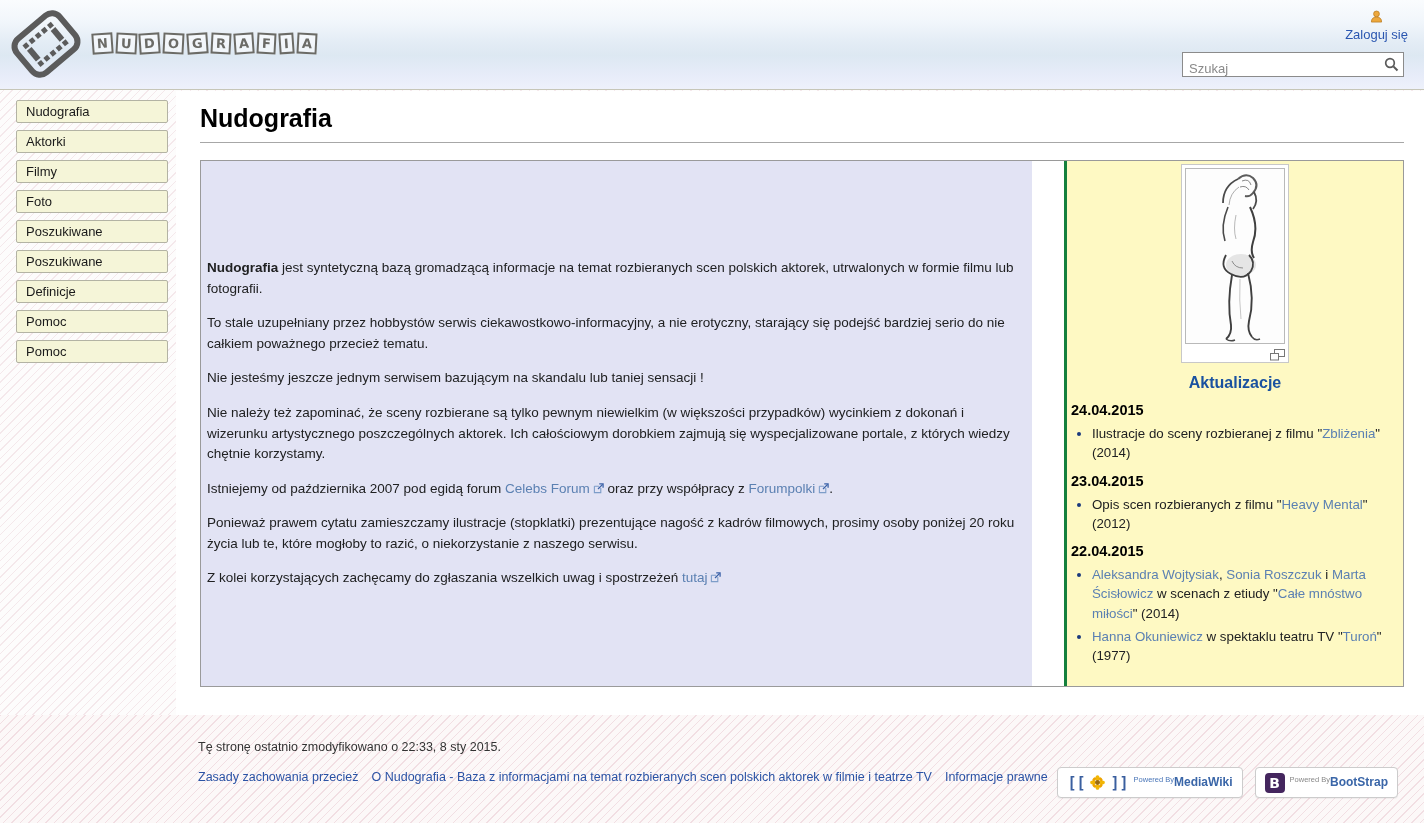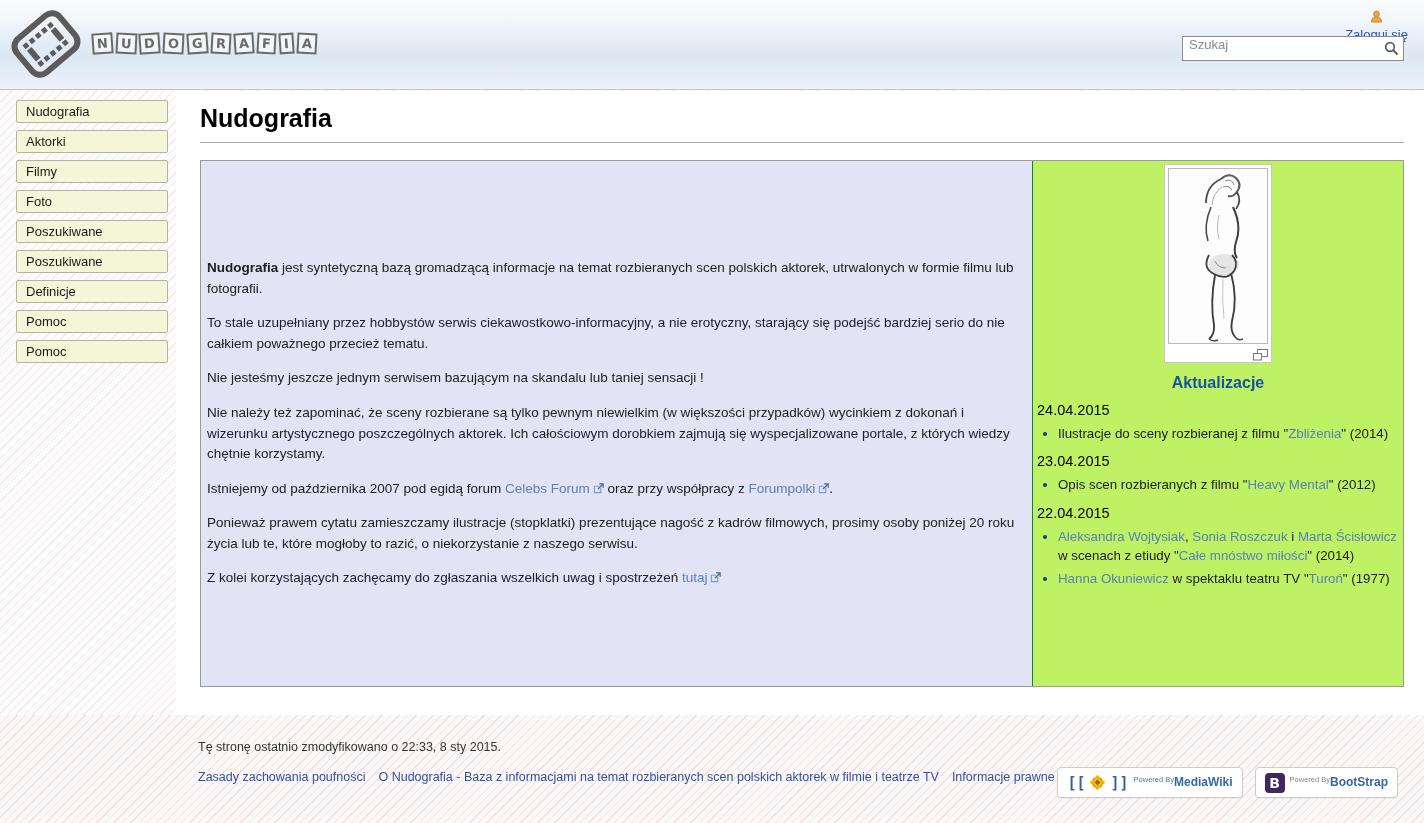--- a/index.html
+++ b/index.html
@@ -28,22 +28,22 @@
     line-height:1; padding:2px 3px; margin-right:3px;
     font-family:"DejaVu Sans",sans-serif;
   }
   .login-link {
     position:absolute; top:10px; right:16px; font-size:13px;
     color:#2a56b0; text-decoration:none; display:flex; align-items:center; gap:4px;
     cursor:pointer;
     flex-direction:column;
   }
   .search-box {
-    position:absolute; top:36px; right:20px; width:222px; height:25px;
-    background:#fff; border:1px solid #8b8b8b; display:flex; align-items:flex-start;margin-left:29px;
+    position:absolute; top:52px; right:20px; width:222px; height:25px;
+    background:#fff; border:1px solid #8b8b8b; display:flex; align-items:flex-end;margin-left:29px;
   }
   .search-box input {
     flex:1; border:none; outline:none; font-size:13px; padding:0 6px;
     color:#444; background:transparent; font-family:inherit;
   }
   .search-box input::placeholder { color:#8a8a8a; }
   .search-btn { width:24px; height:23px; display:flex; align-items:center; justify-content:center; cursor:pointer; background:transparent; border:none; }
 
   
   .sidebar { position:absolute; left:16px; top:100px; width:152px; z-index:4; }
@@ -69,34 +69,34 @@
   .cell-intro {
     width:831px; background:#e2e3f4; padding:12px 6px;
     display:flex; flex-direction:column; justify-content:center;
     font-size:13.5px; line-height:1.52; color:#202122;
   }
   .cell-intro p { margin:7px 0; }
   .clink { color:#5b80b2; text-decoration:none; cursor:pointer; }
   .ext-ico { display:inline-block; margin-left:3px; vertical-align:-1px; }
 
   .cell-panel {
-    flex:1; background:#bef264; border-left:1px solid #15803d; overflow:hidden;
+    flex:1; background:#fef9c3; border-left:3px solid #15803d; overflow:hidden;margin-left:32px;
   }
   .thumb-frame {
     width:108px; margin:3px auto 0; background:#fff; border:1px solid #c8c8c8;
     padding:3px 3px 2px 3px;
   }
   .thumb-img { width:100px; height:176px; border:1px solid #b9b9b9; background:#fdfdfd; overflow:hidden; }
   .thumb-magnify { text-align:right; height:16px; padding-top:3px; cursor:pointer; }
   .panel-heading {
     text-align:center; margin-top:11px; font-size:16px; font-weight:bold;
     color:#1a52a0; cursor:pointer;
   }
   .updates { padding:0 4px 0 4px; }
-  .update-date { font-weight:normal; font-size:14.5px; color:#000; margin-top:10px; }
+  .update-date { font-weight:bold; font-size:14.5px; color:#000; margin-top:10px; }
   .updates ul { margin:6px 0 0 0; padding-left:21px; }
   .updates li { font-size:13.3px; line-height:1.45; margin-bottom:4px; color:#202122; }
   .updates li::marker { color:#1a3a7d; }
 
   
   .footer {
     position:absolute; left:0; top:715px; width:100%; height:108px;
     background:
       repeating-linear-gradient(135deg, rgba(226,184,195,0.40) 0 1px, rgba(255,255,255,0) 1px 6px),
       #fcf8f8;
@@ -256,21 +256,21 @@
             <li><a class="clink">Hanna Okuniewicz</a> w spektaklu teatru TV "<a class="clink">Turoń</a>" (1977)</li>
           </ul>
         </div>
     </div>
   </div>
 </div>
 
 <div class="footer">
   <div class="lastmod">Tę stronę ostatnio zmodyfikowano o 22:33, 8 sty 2015.</div>
   <div class="footer-links" id="footer-links">
-      <a>Zasady zachowania poufności</a>
+      <a>Zasady zachowania przecież</a>
       <a>O Nudografia - Baza z informacjami na temat rozbieranych scen polskich aktorek w filmie i teatrze TV</a>
       <a>Informacje prawne</a>
     </div>
 
   <div class="badges">
     <div class="badge">
       <span class="mw-bracket">[[</span>
       <svg width="15" height="15" viewBox="0 0 16 16">
         <g>
           <ellipse cx="8" cy="3.2" rx="2.1" ry="3" fill="#f2b705"></ellipse>

